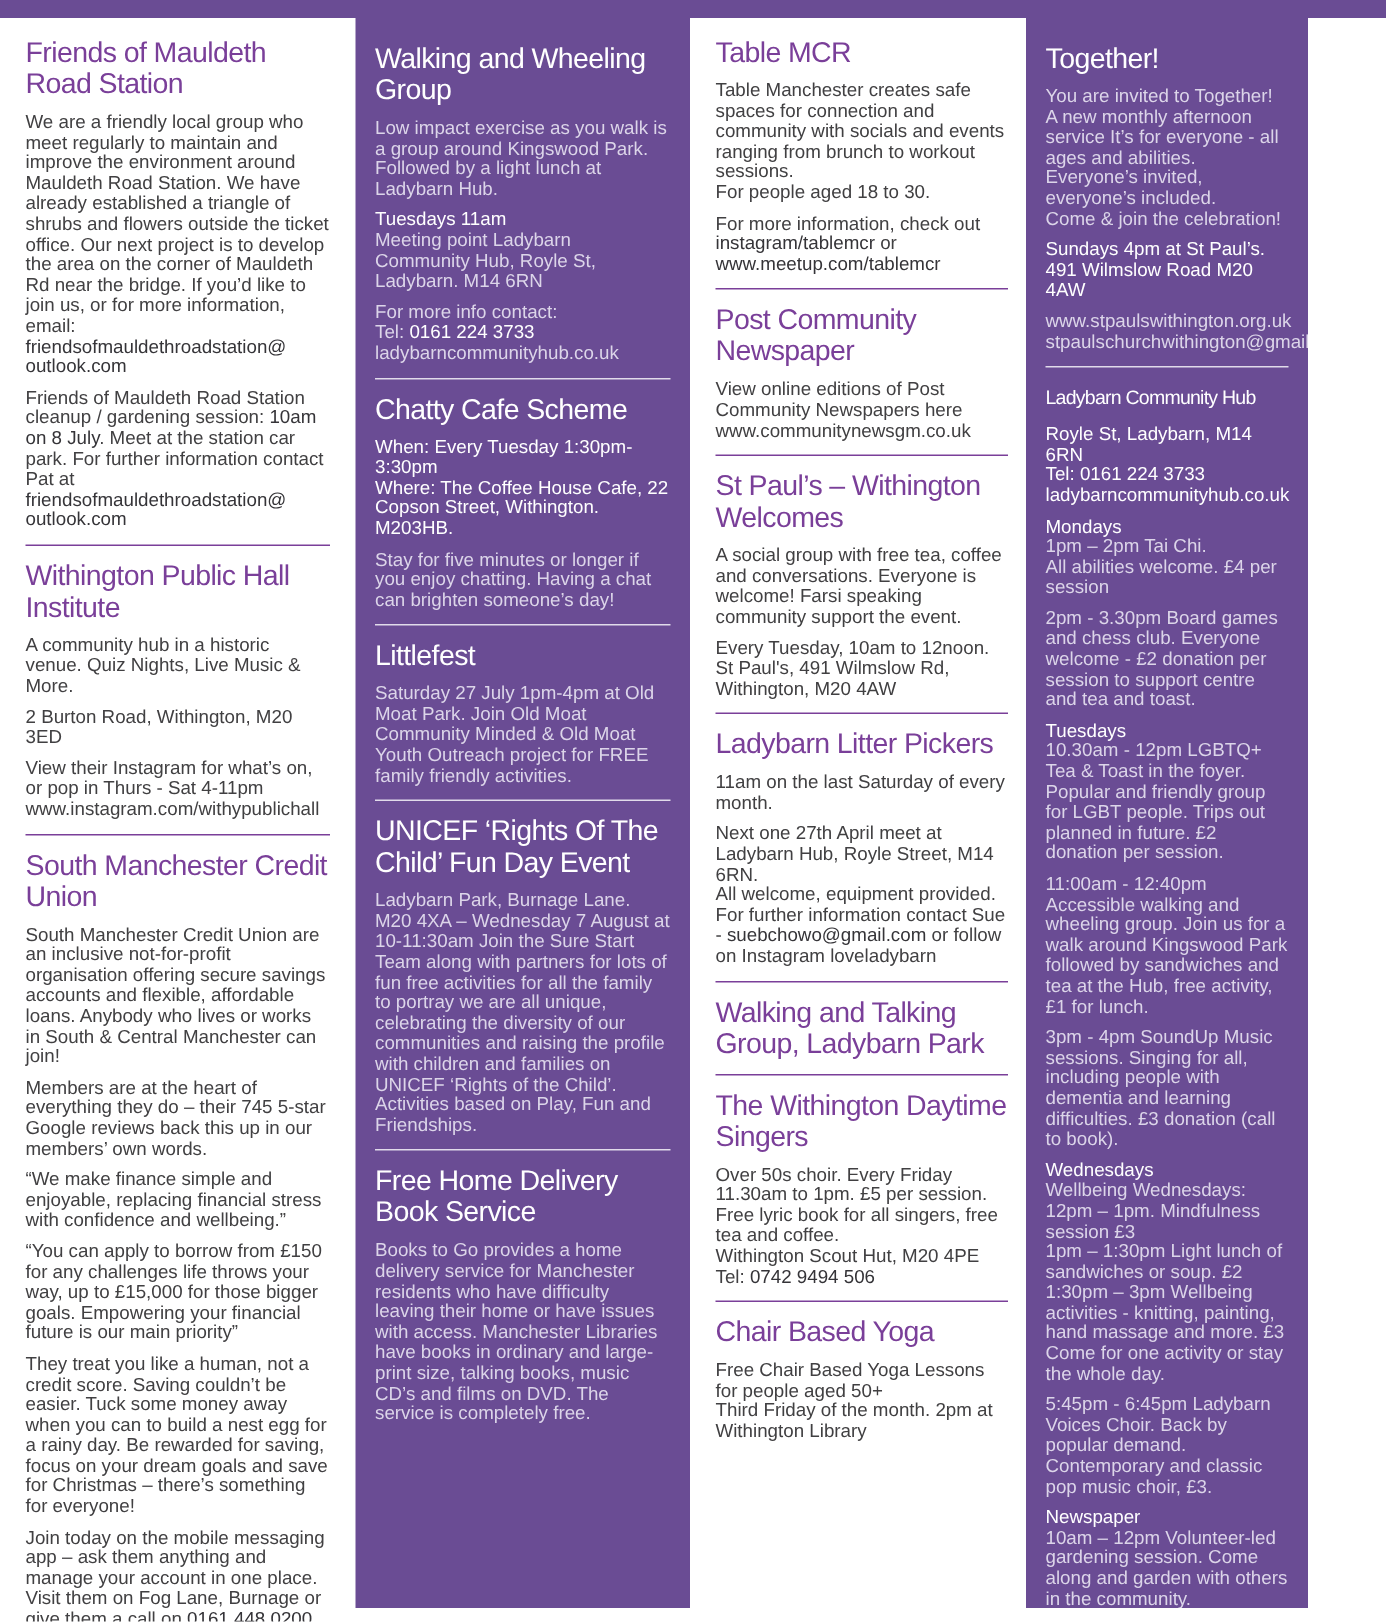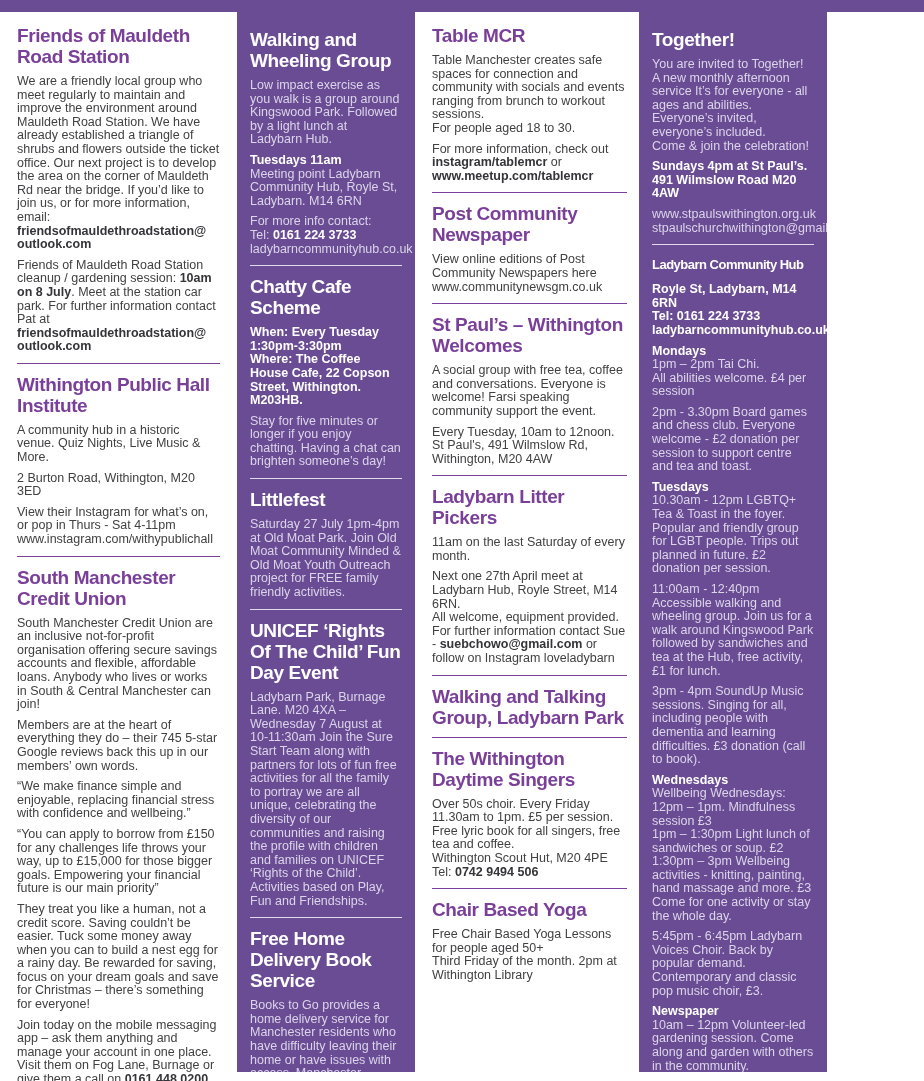--- a/index.html
+++ b/index.html
@@ -16,32 +16,32 @@
   }
   .topbar{height:12px;background:var(--purple)}
   .cols{display:flex;align-items:flex-start}
   .col{box-sizing:border-box}
   .col.light{padding:10px 12px 0 9px}
   .col.purple{
     background:var(--purple);color:var(--purpleBody);
     height:1060px;padding:14px 13px 0 13px;overflow:hidden
   }
   .col:nth-child(1){margin-left:8px;width:224px}
-  .col:nth-child(2){margin-left:5px;width:178px}
+  .col:nth-child(2){margin-left:5px;width:223px}
   .col:nth-child(3){margin-left:8px;width:216px}
   .col:nth-child(4){width:188px}
   h2{
-    font-size:19px;line-height:21px;font-weight:bold;
+    font-size:19px;line-height:21px;font-weight:normal;
     margin:3px 0 8px;letter-spacing:-0.4px
   }
   .light h2{color:var(--heading)}
   .purple h2{color:#ffffff}
   h2.compact{font-size:13px;letter-spacing:-0.5px;line-height:20px}
   p{margin:0 0 7px;white-space:pre-line}
-  b{font-weight:bold}
+  b{font-weight:normal}
   .light p b{color:#353438}
   .purple p b{color:#ffffff}
   hr{border:none;border-top:1px solid;margin:9px 0 10px}
   .light hr{border-color:var(--heading)}
   .purple hr{border-color:rgba(255,255,255,0.8)}
 </style>
 </head>
 <body>
 
 <div class="topbar"></div>

